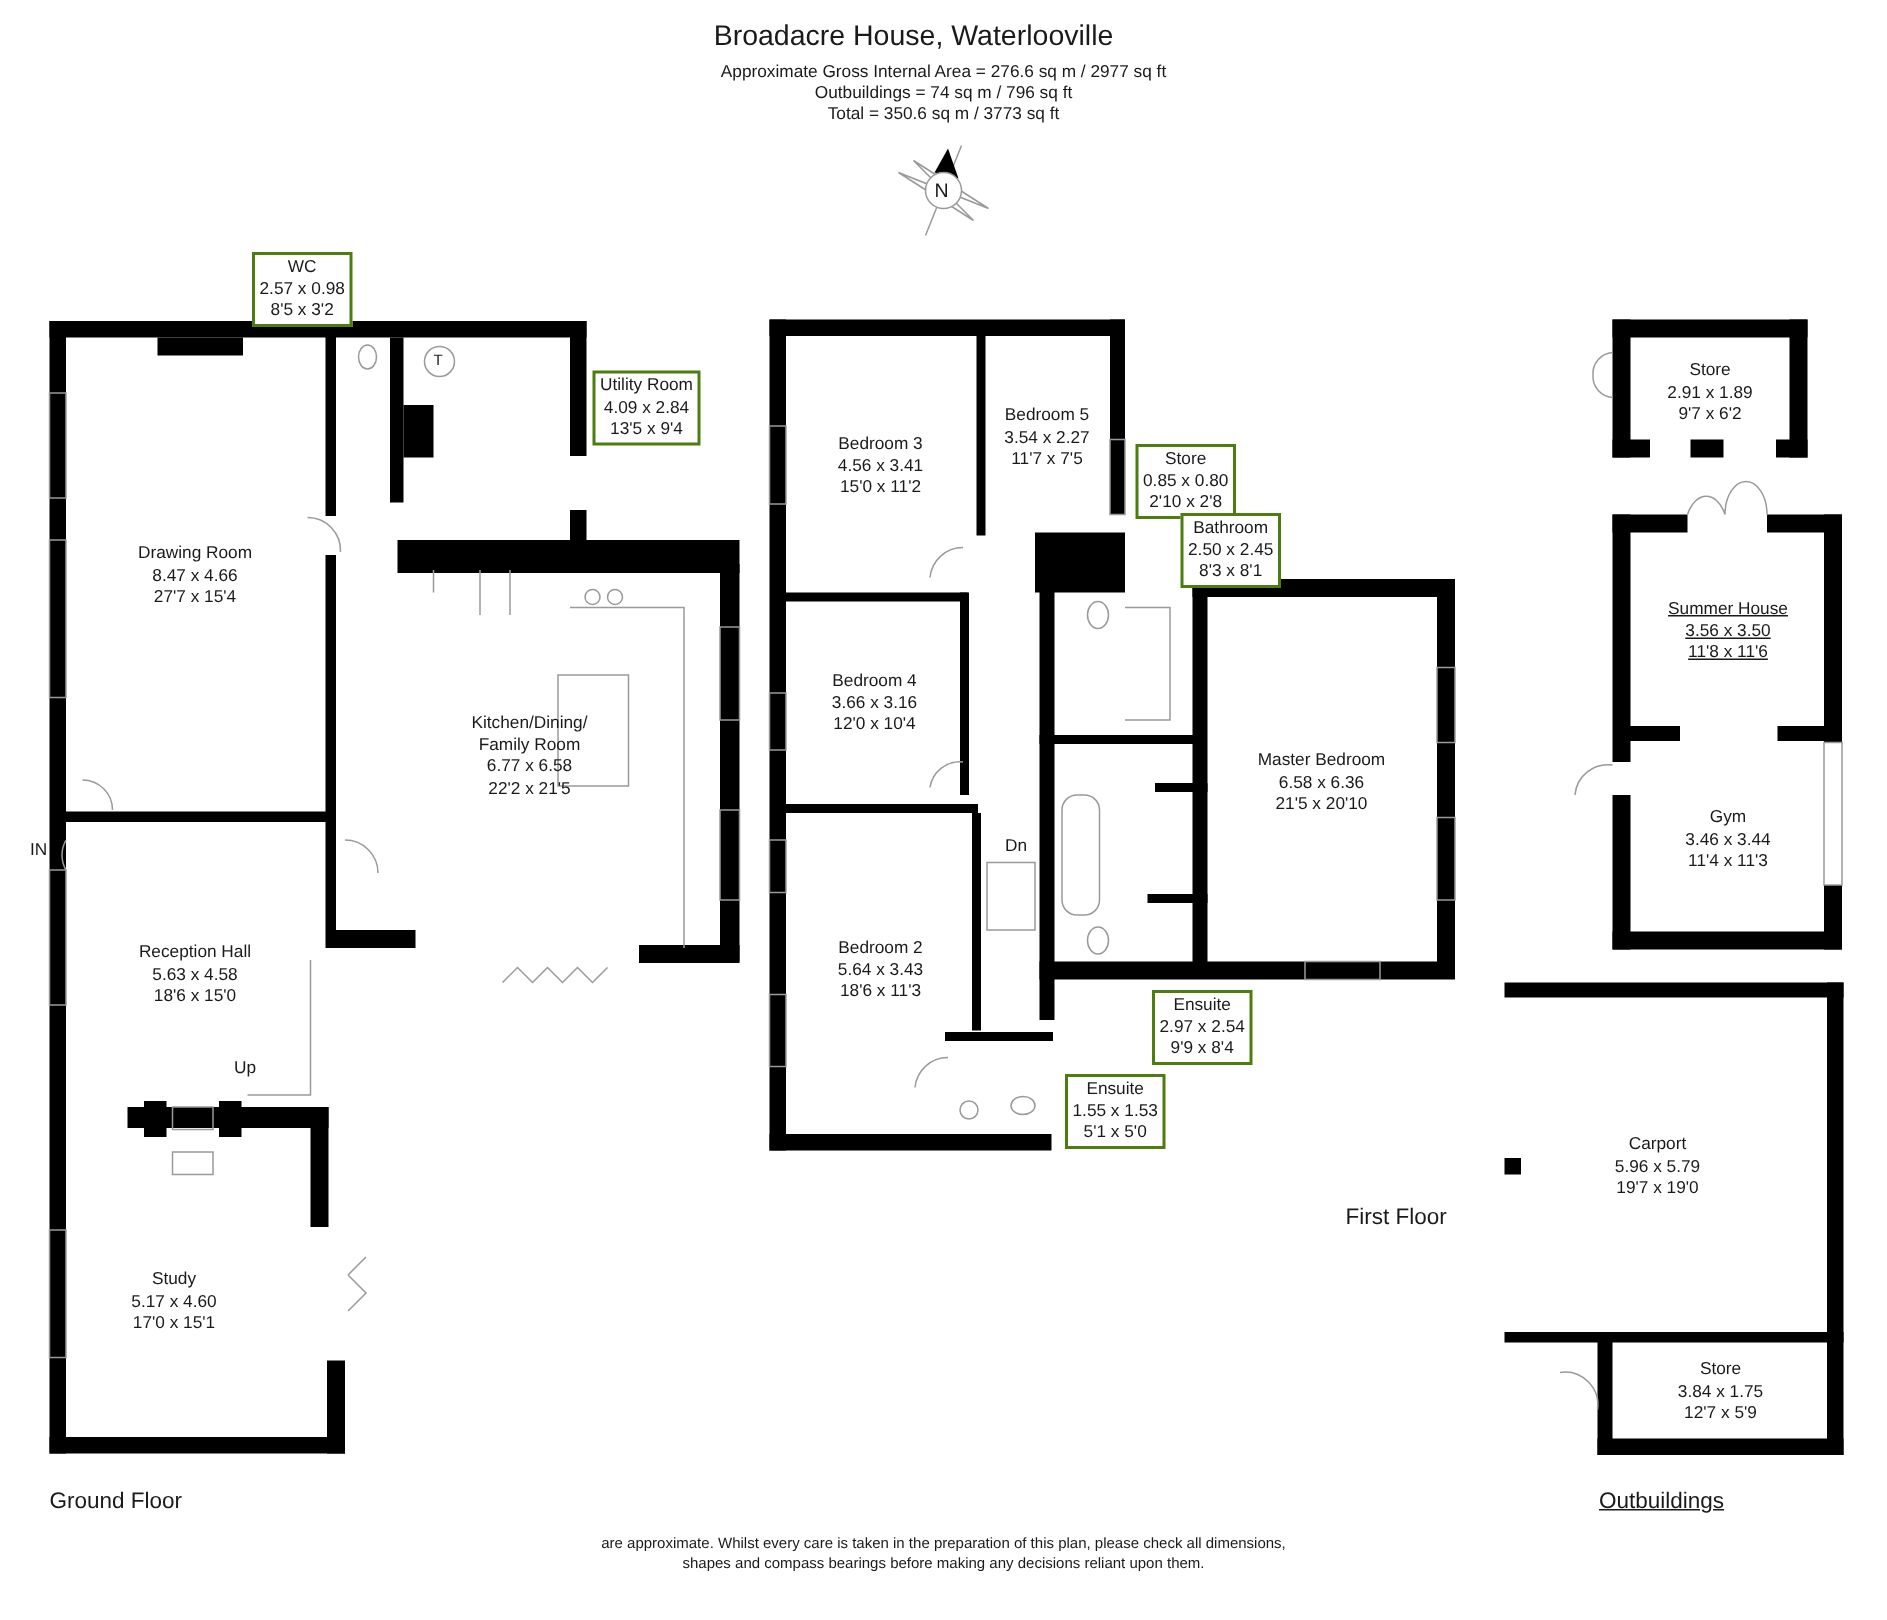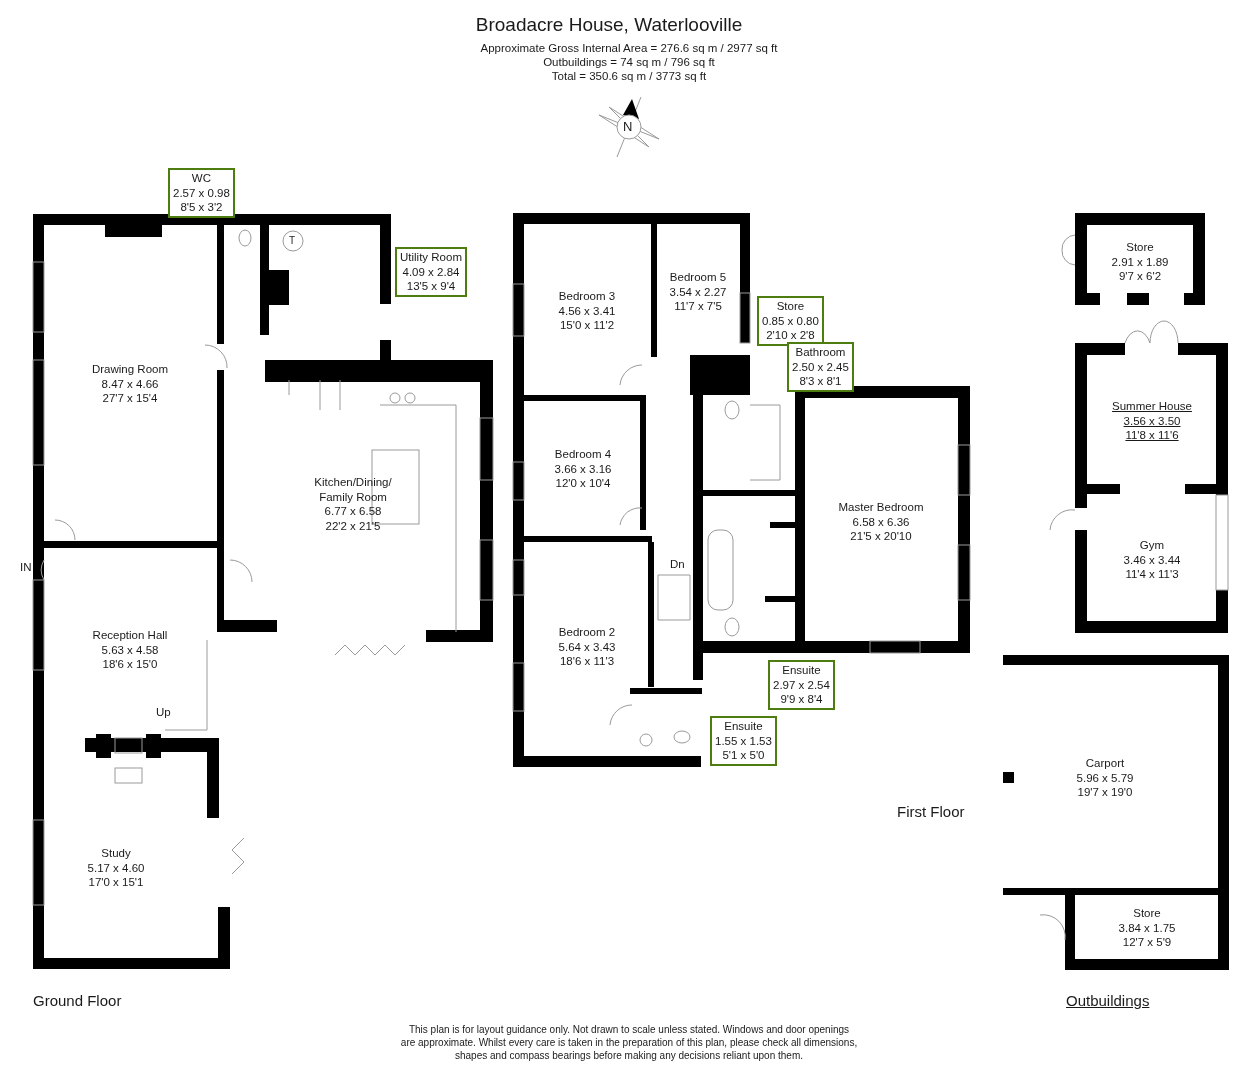--- a/index.html
+++ b/index.html
@@ -251,16 +251,15 @@
   <div>19'7 x 19'0</div>
 </div>
 <div class="room" style="left:1147px;top:906px;">
   <div>Store</div>
   <div>3.84 x 1.75</div>
   <div>12'7 x 5'9</div>
 </div>
 <div class="floor-label" style="left:1066px;top:992px;text-decoration:underline;">Outbuildings</div>
 
 <div class="abs disclaimer">
-  <div>This plan is for layout guidance only. Not drawn to scale unless stated. Windows and door openings</div>
   <div>are approximate. Whilst every care is taken in the preparation of this plan, please check all dimensions,</div>
   <div>shapes and compass bearings before making any decisions reliant upon them.</div>
 </div>
 
 </body></html>

